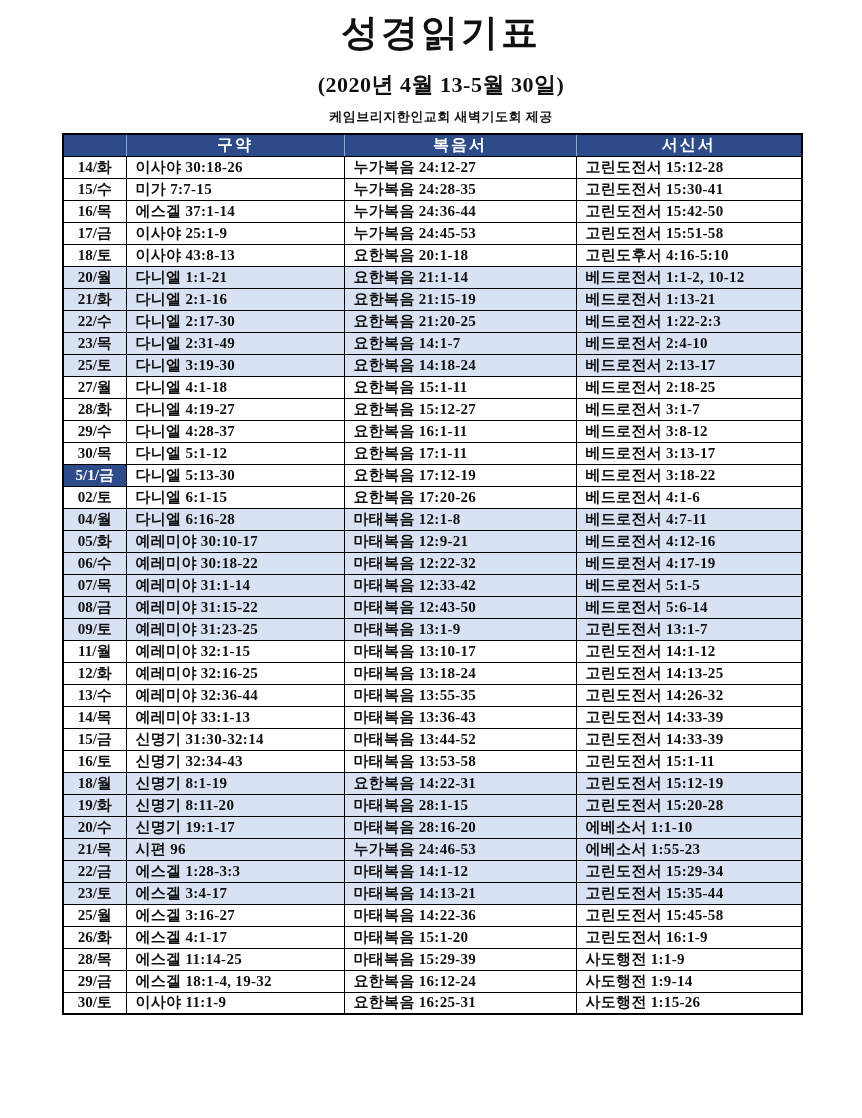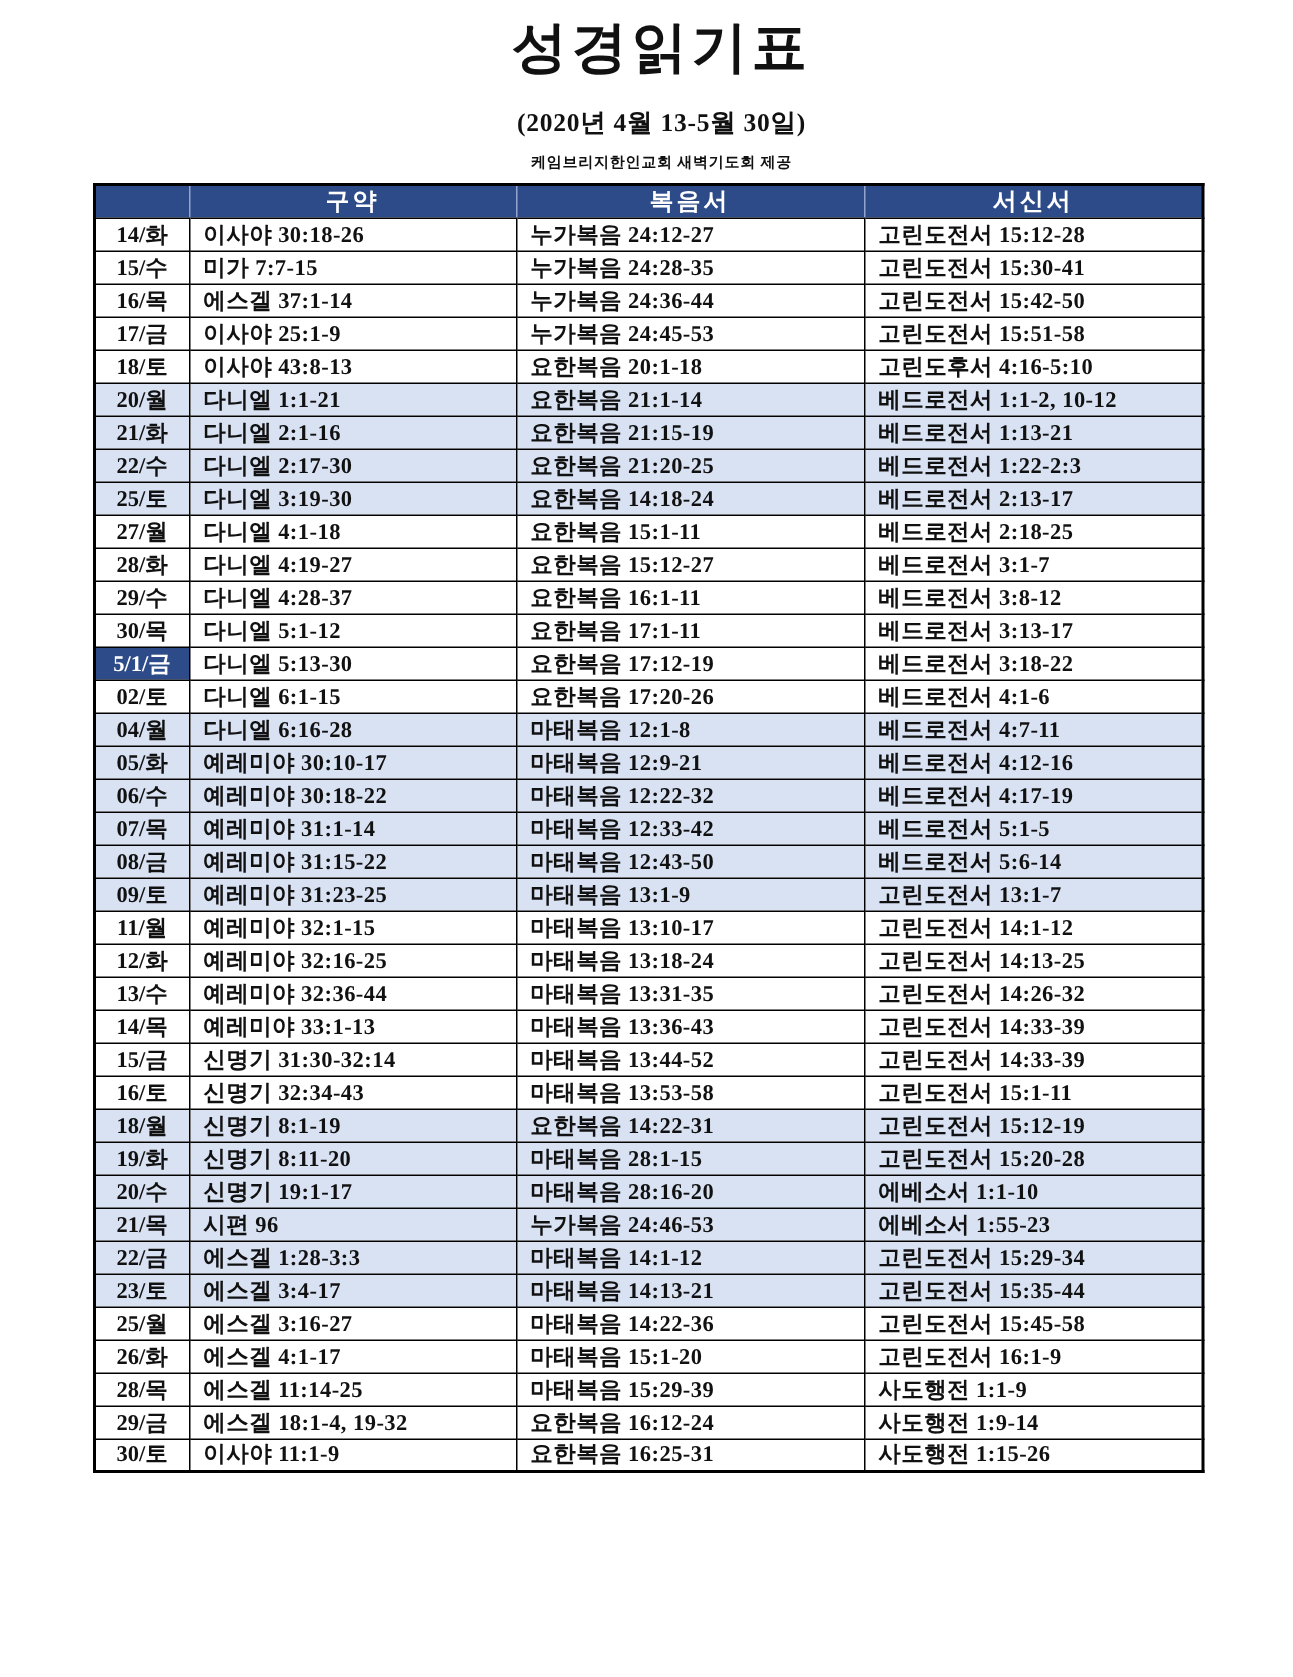--- a/index.html
+++ b/index.html
@@ -19,24 +19,24 @@
     background:#ffffff;
     font-family:"Liberation Serif","DejaVu Serif",serif;
     color:var(--text);
   }
   .header-block{ text-align:center; padding-top:12px;padding-left:20px; }
   .page-title{
     font-size:37px; font-weight:bold; letter-spacing:3px;
     line-height:1.15; margin:0;
   }
   .subtitle{
-    font-size:17px; font-weight:bold; margin-top:15px; letter-spacing:0.5px;
+    font-size:22px; font-weight:bold; margin-top:15px; letter-spacing:0.5px;
   }
   .provider{
-    font-size:10px; font-weight:bold; margin-top:8px; letter-spacing:0.5px;text-align:center;
+    font-size:13px; font-weight:bold; margin-top:8px; letter-spacing:0.5px;text-align:center;
   }
   table.reading-table{
     border-collapse:collapse;
     table-layout:fixed;
     margin:7px 0 0 62px;
     width:739px;
     border:2px solid var(--border);
   }
   col.c-date{width:63px;} col.c-ot{width:218px;}
   col.c-gospel{width:232px;} col.c-epistle{width:226px;}
@@ -125,20 +125,26 @@
         <td class="gospel">요한복음 21:15-19</td>
         <td class="epistle">베드로전서 1:13-21</td>
       </tr>
       <tr class="band">
         <td class="date">22/수</td>
         <td class="ot">다니엘 2:17-30</td>
         <td class="gospel">요한복음 21:20-25</td>
         <td class="epistle">베드로전서 1:22-2:3</td>
       </tr>
       <tr class="band">
+        <td class="date">23/목</td>
+        <td class="ot">다니엘 2:31-49</td>
+        <td class="gospel">요한복음 14:1-7</td>
+        <td class="epistle">베드로전서 2:4-10</td>
+      </tr>
+      <tr class="band">
         <td class="date">25/토</td>
         <td class="ot">다니엘 3:19-30</td>
         <td class="gospel">요한복음 14:18-24</td>
         <td class="epistle">베드로전서 2:13-17</td>
       </tr>
       <tr>
         <td class="date">27/월</td>
         <td class="ot">다니엘 4:1-18</td>
         <td class="gospel">요한복음 15:1-11</td>
         <td class="epistle">베드로전서 2:18-25</td>
@@ -217,21 +223,21 @@
       </tr>
       <tr>
         <td class="date">12/화</td>
         <td class="ot">예레미야 32:16-25</td>
         <td class="gospel">마태복음 13:18-24</td>
         <td class="epistle">고린도전서 14:13-25</td>
       </tr>
       <tr>
         <td class="date">13/수</td>
         <td class="ot">예레미야 32:36-44</td>
-        <td class="gospel">마태복음 13:31-35</td>
+        <td class="gospel">마태복음 13:55-35</td>
         <td class="epistle">고린도전서 14:26-32</td>
       </tr>
       <tr>
         <td class="date">14/목</td>
         <td class="ot">예레미야 33:1-13</td>
         <td class="gospel">마태복음 13:36-43</td>
         <td class="epistle">고린도전서 14:33-39</td>
       </tr>
       <tr>
         <td class="date">15/금</td>

